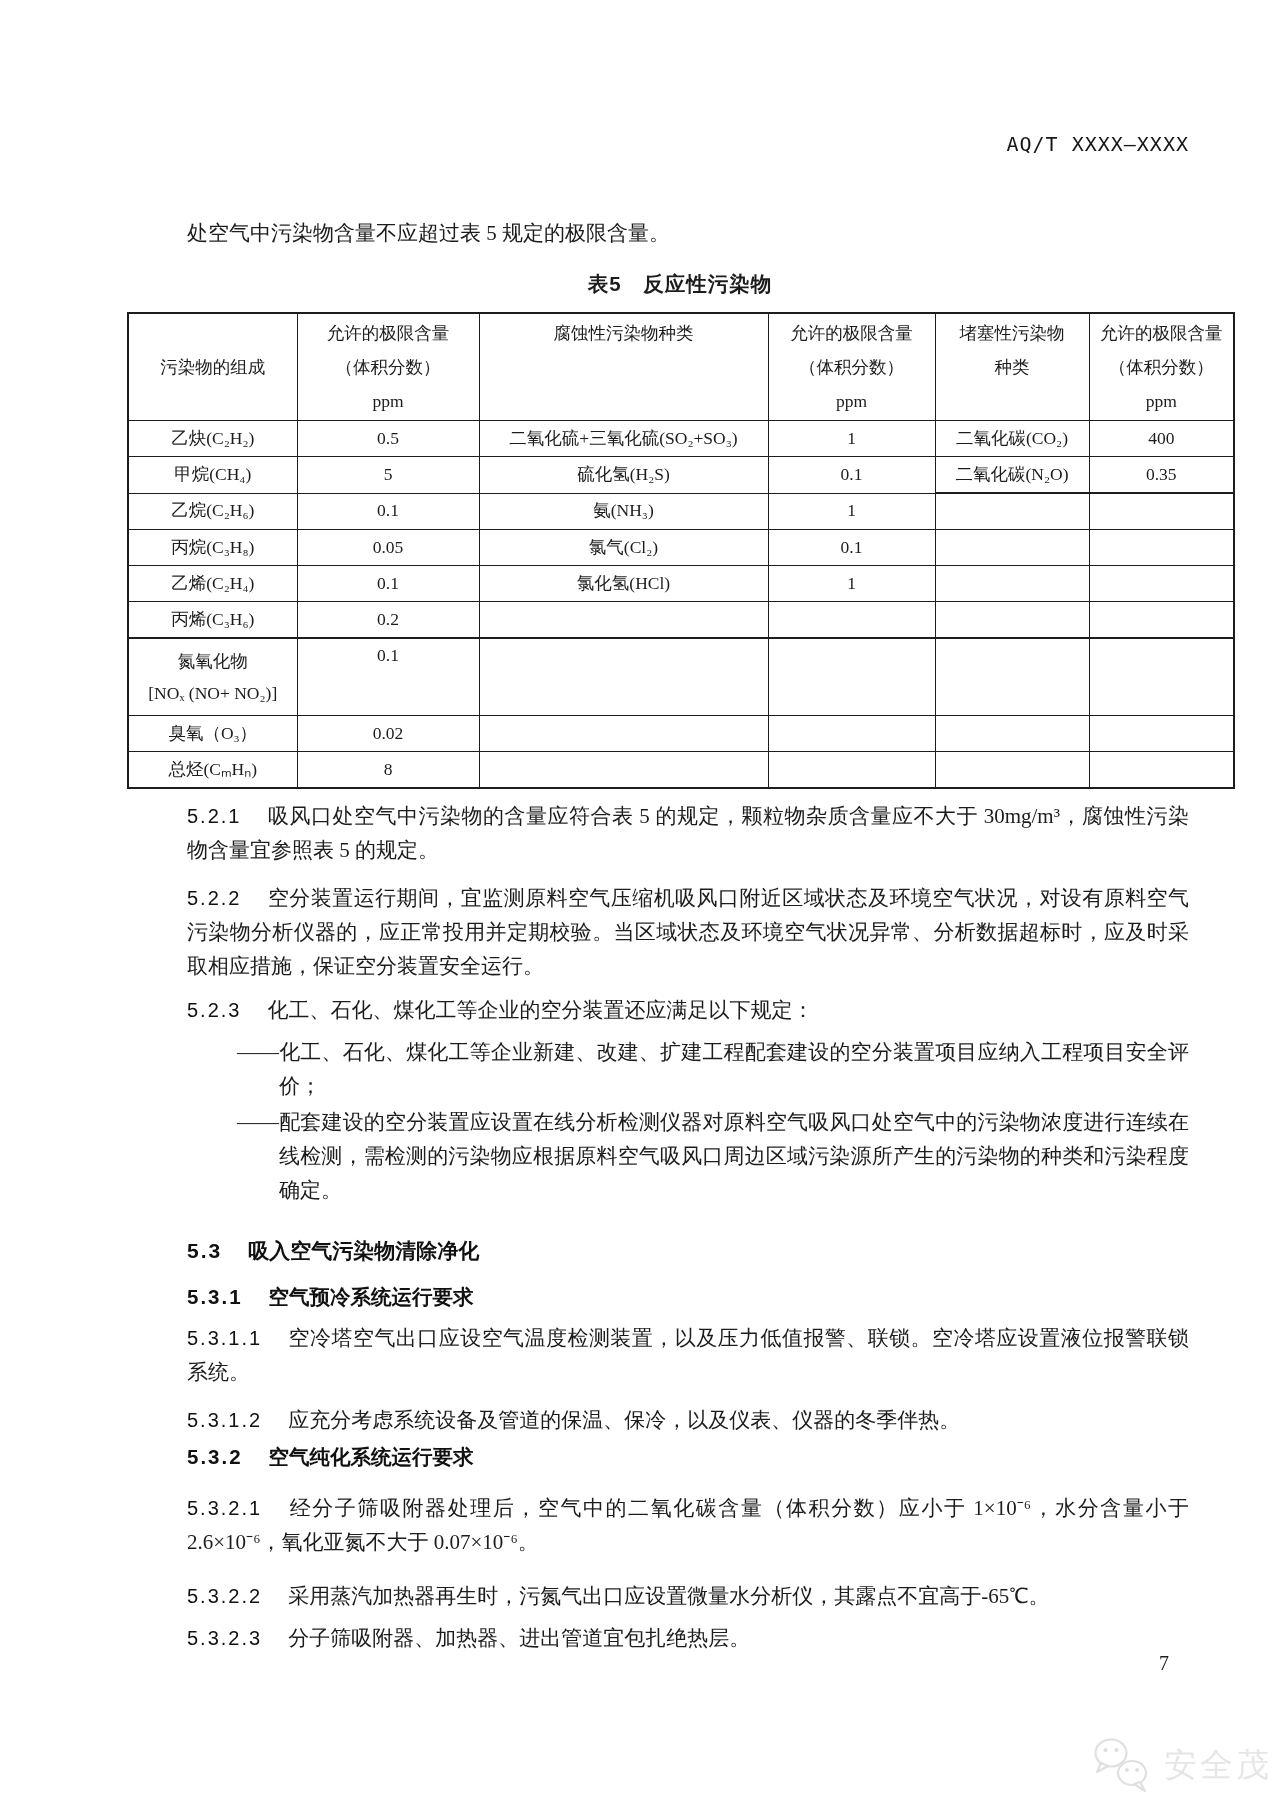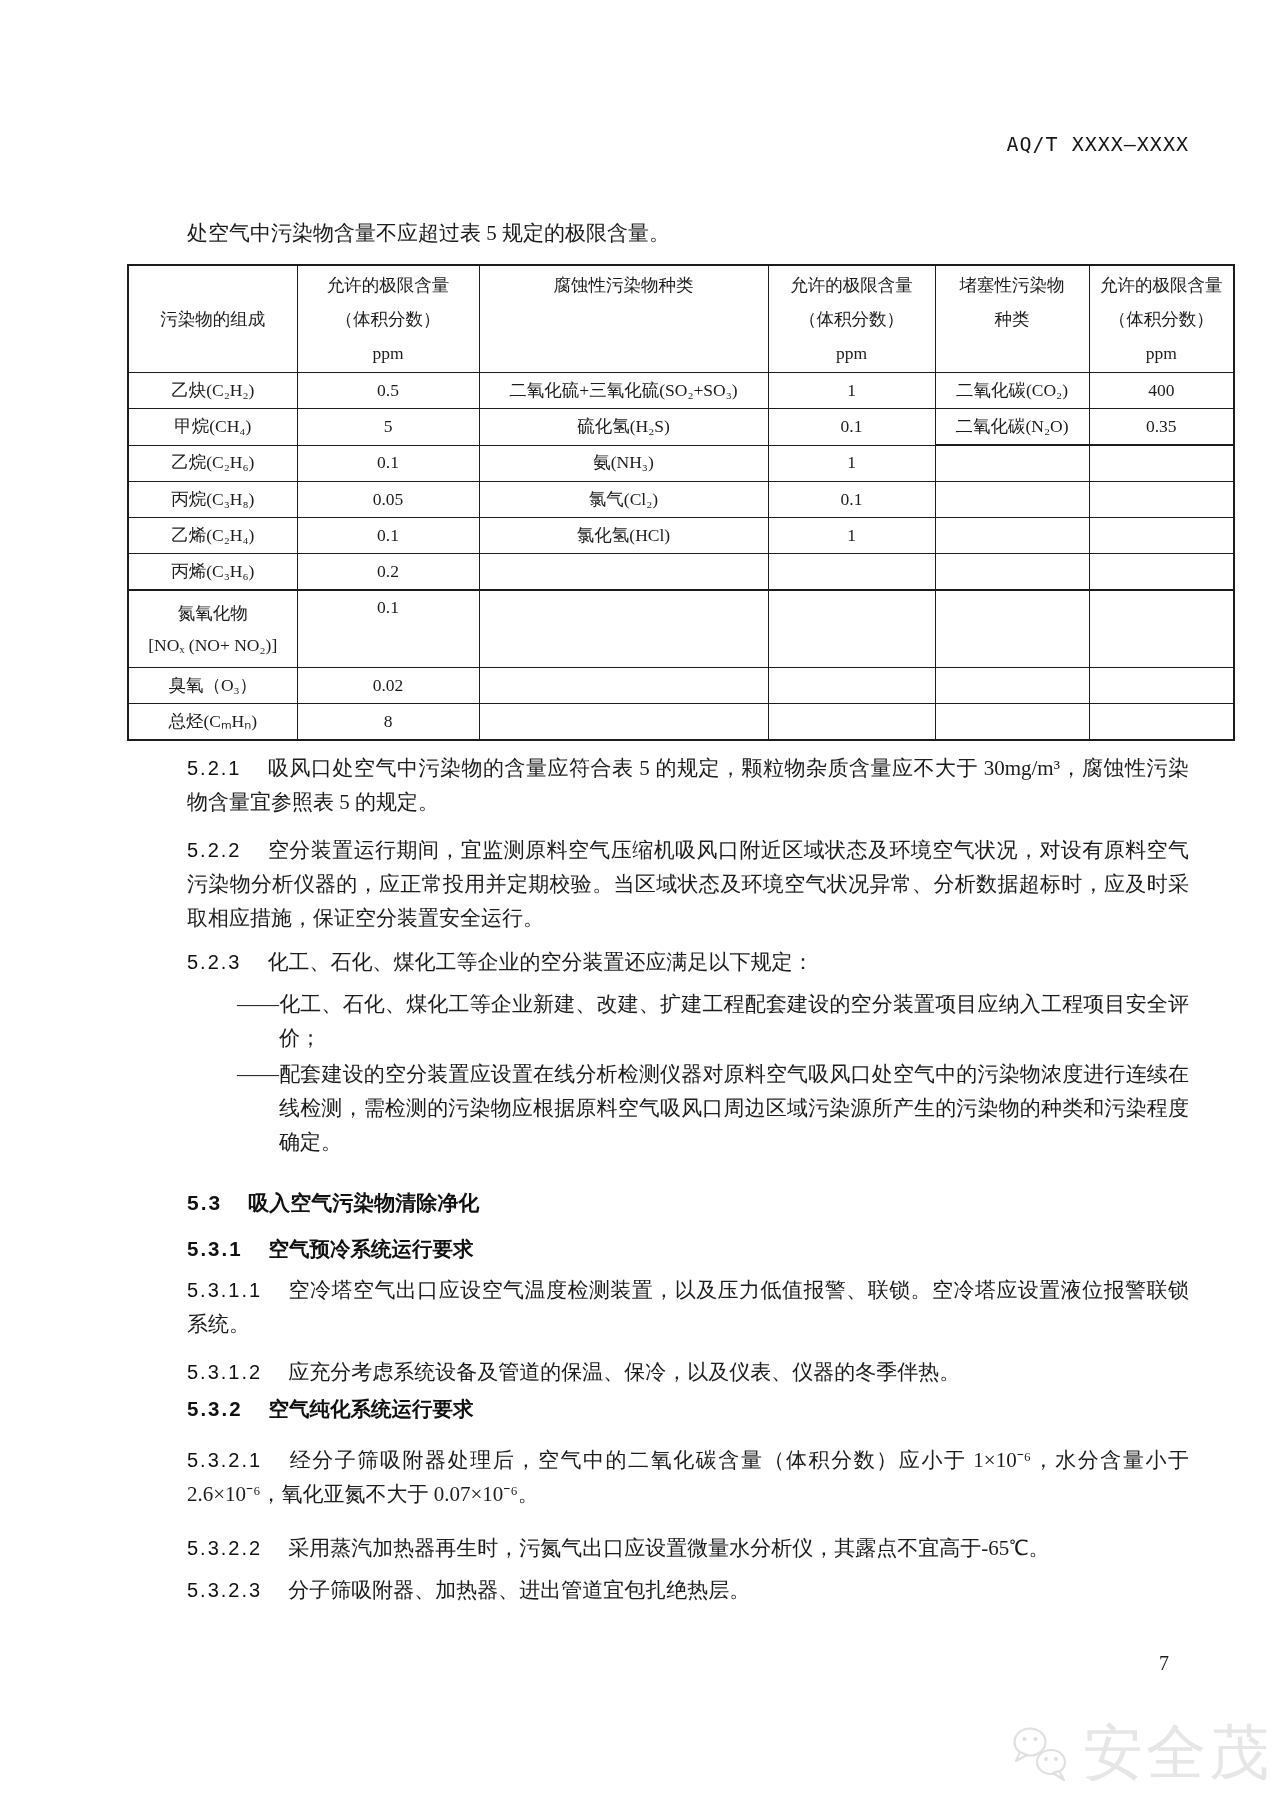--- a/index.html
+++ b/index.html
@@ -117,35 +117,36 @@
   }
   .watermark {
     position: absolute;
     right: 44px; bottom: 16px;
     display: flex;
     align-items: center;
     gap: 8px;
   }
   .watermark .wm-label {
     font-family: "Liberation Sans", sans-serif;
-    font-size: 60px;
+    font-size: 33px;
     color: #e6e6e6;
     letter-spacing: 3px;
     text-shadow: 1px 1px 0 #ffffff;
   }
 </style>
 </head>
 <body>
 
 <div class="page">
 
   <div class="doc-code">AQ/T XXXX—XXXX</div>
 
   <p class="intro">处空气中污染物含量不应超过表 5 规定的极限含量。</p>
 
+  <div class="caption">表5　反应性污染物</div>
 
   <table class="pollutants">
     <colgroup>
       <col style="width:169px">
       <col style="width:182px">
       <col style="width:289px">
       <col style="width:167px">
       <col style="width:154px">
       <col style="width:145px">
     </colgroup>

